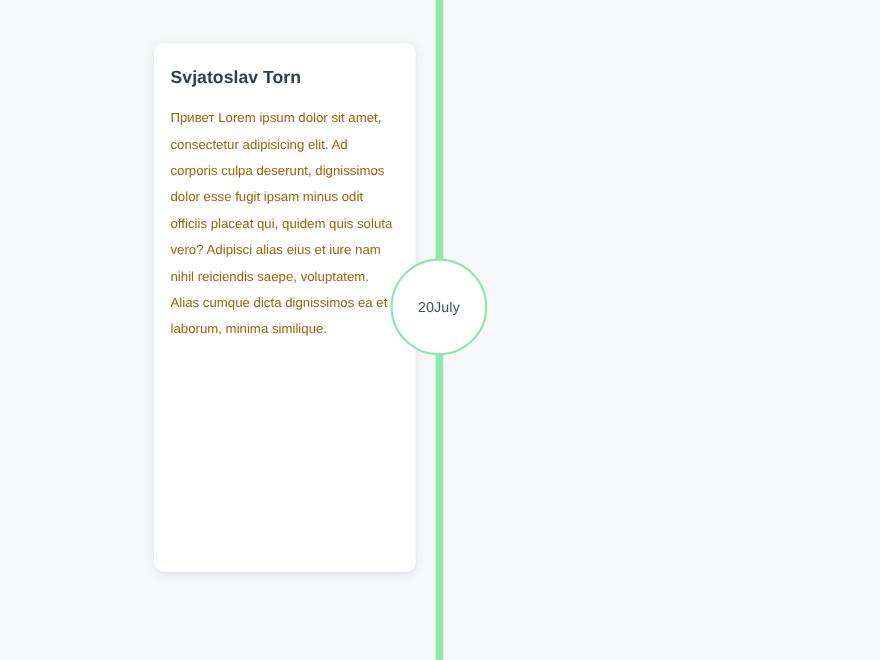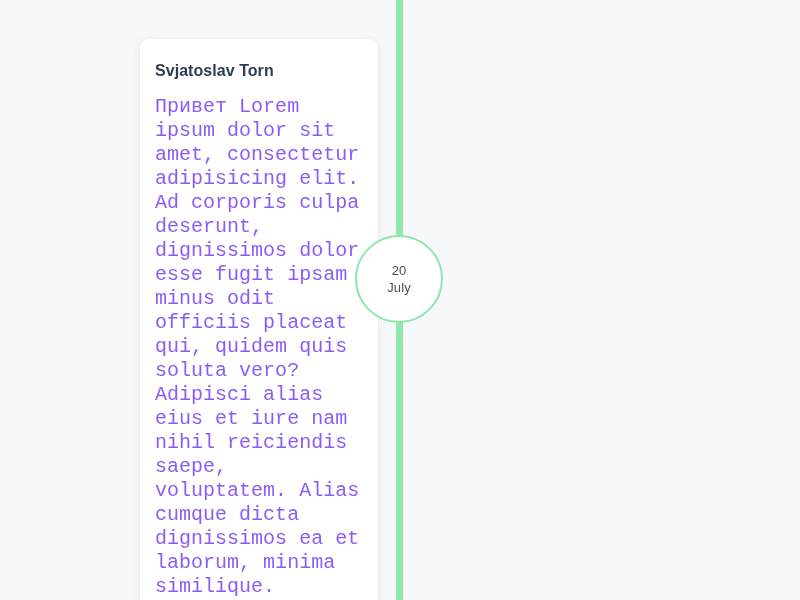--- a/index.html
+++ b/index.html
@@ -37,21 +37,21 @@
     position: absolute;
     left: 355px;
     top: 235px;
     width: 88px;
     height: 88px;
     border-radius: 50%;
     background: #ffffff;
     border: 2px solid #8ee8ab;
     box-sizing: border-box;
     display: flex;
-    flex-direction: column;
+    flex-direction: row;
     align-items: center;
     justify-content: center;
     z-index: 2;
   }
   .date-line {
     font-size: 13px;
     line-height: 17px;
     color: #444f5a;
     text-align: center;
     letter-spacing: 0.1px;
@@ -77,26 +77,25 @@
     margin: 0 0 14px 0;
     font-size: 16px;
     font-weight: bold;
     line-height: 20px;
     color: #2d3e50;
     letter-spacing: 0.05px;
   }
 
   #card-body {
     margin: 0;
-    font-size: 20px;
+    font-size: 12px;
     line-height: 24px;
-    color: #8b5cf6;
+    color: #a16207;
     letter-spacing: 0.01px;
     word-wrap: break-word;
-    font-family: Liberation Mono, monospace;
   }
 </style>
 </head>
 <body>
 
 <div id="timeline-root">
 
   <div id="timeline-axis"></div>
 
   <div id="event-card">

